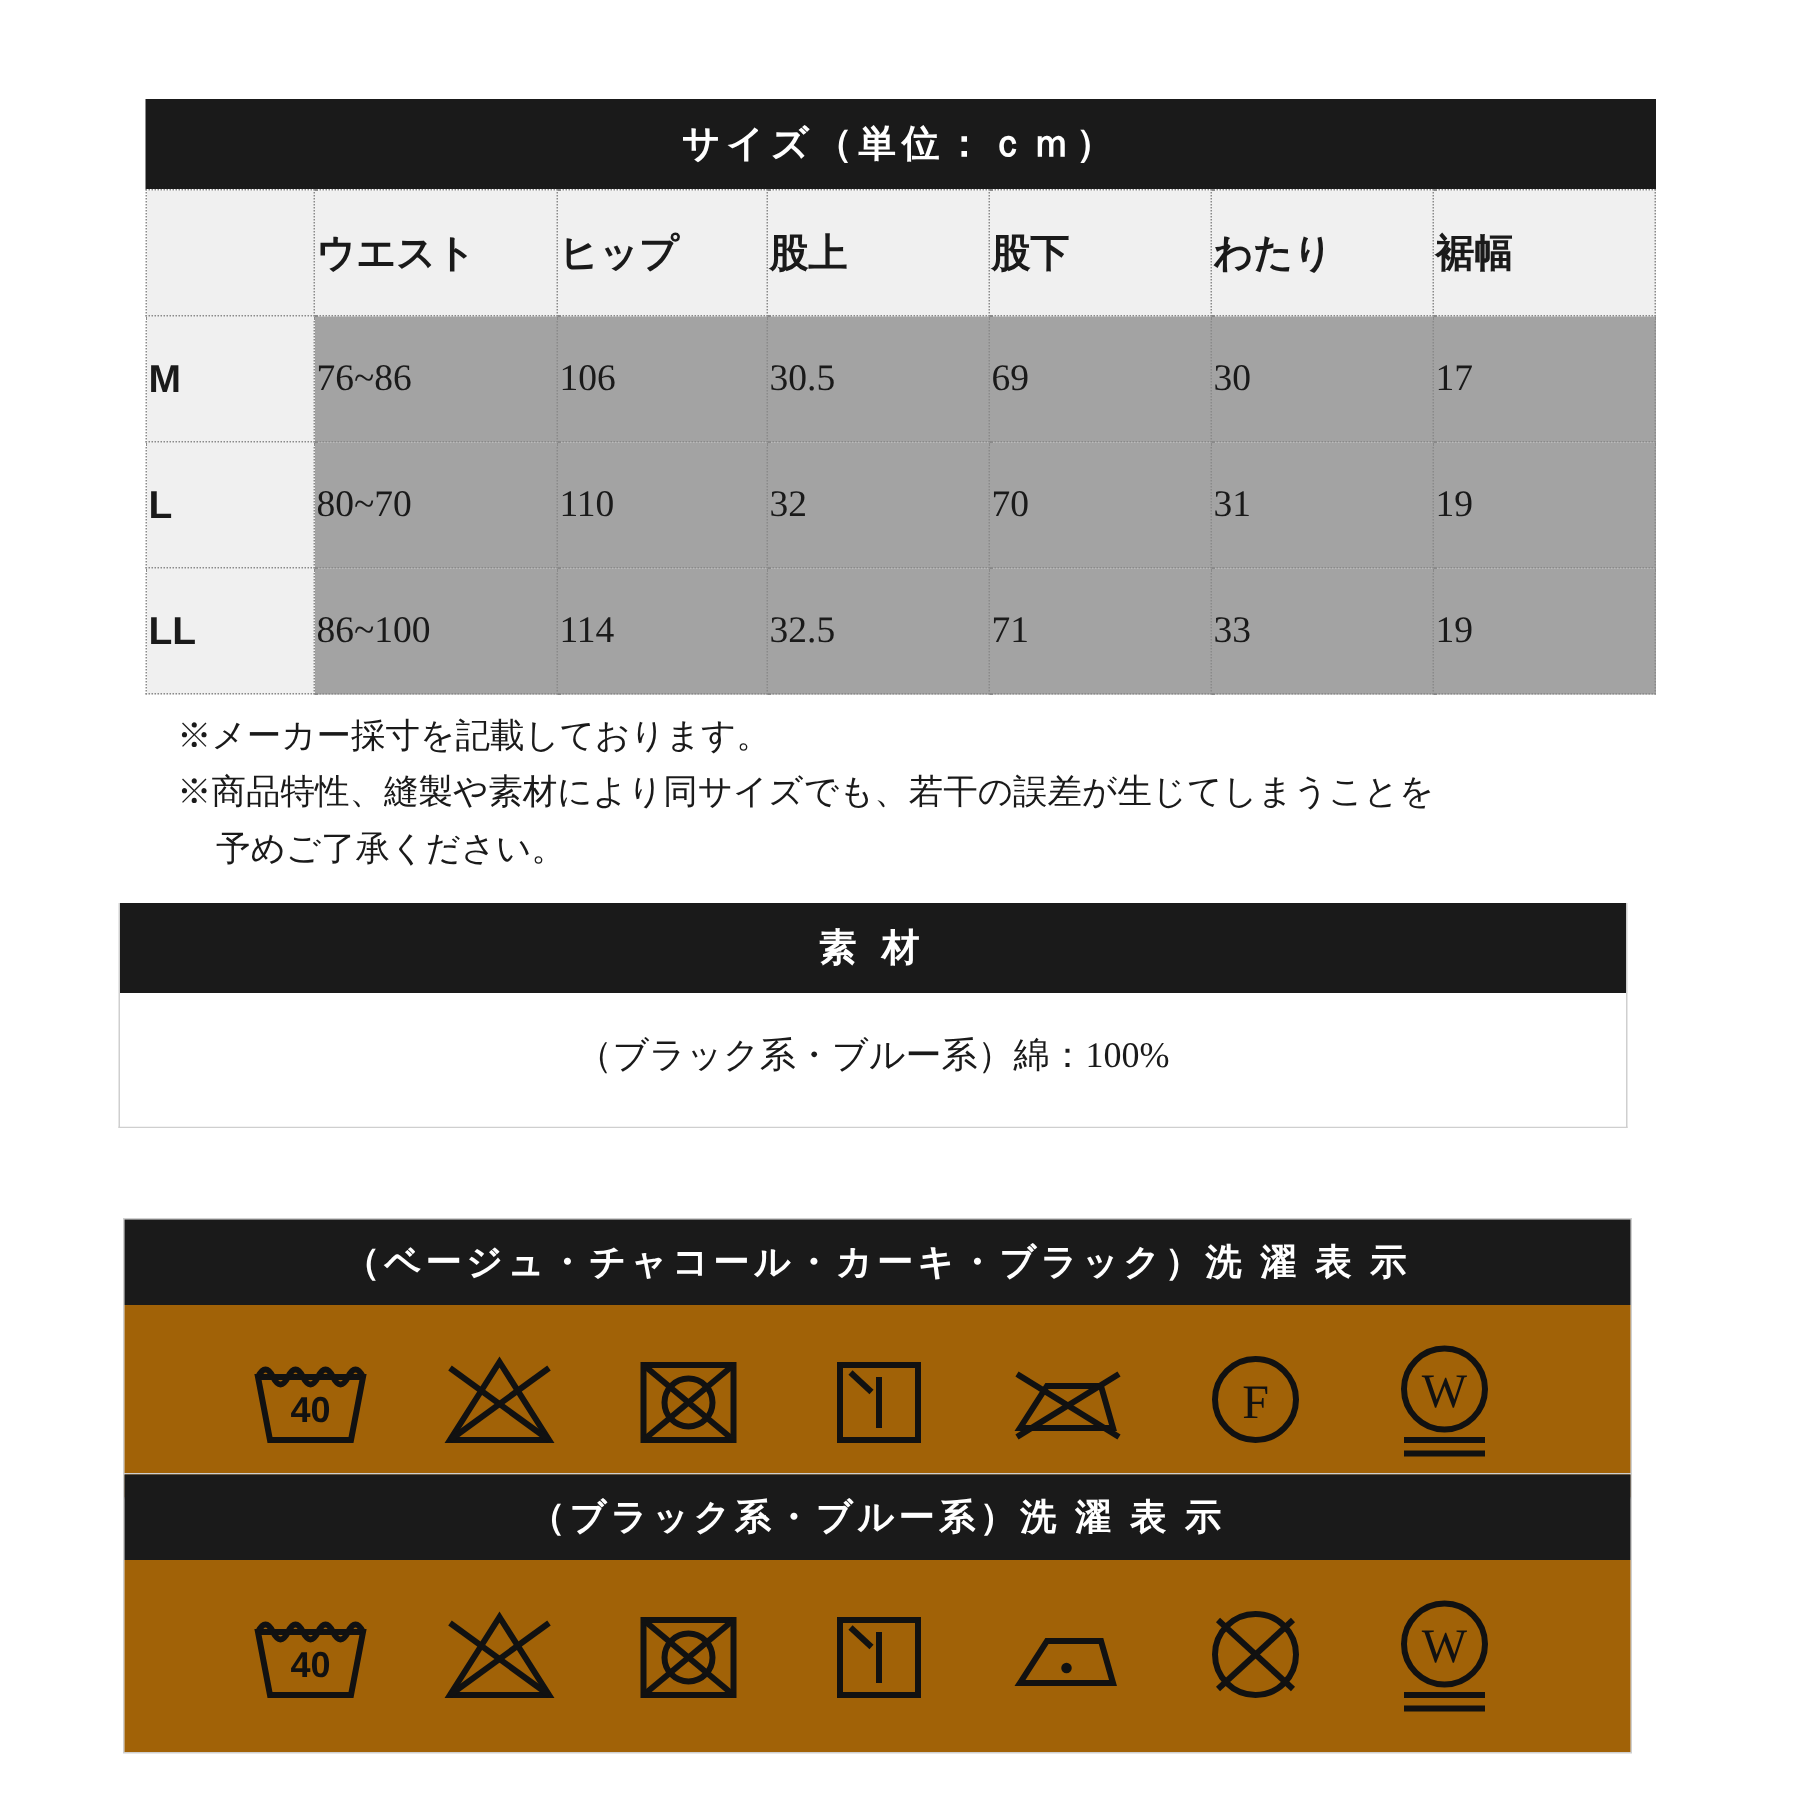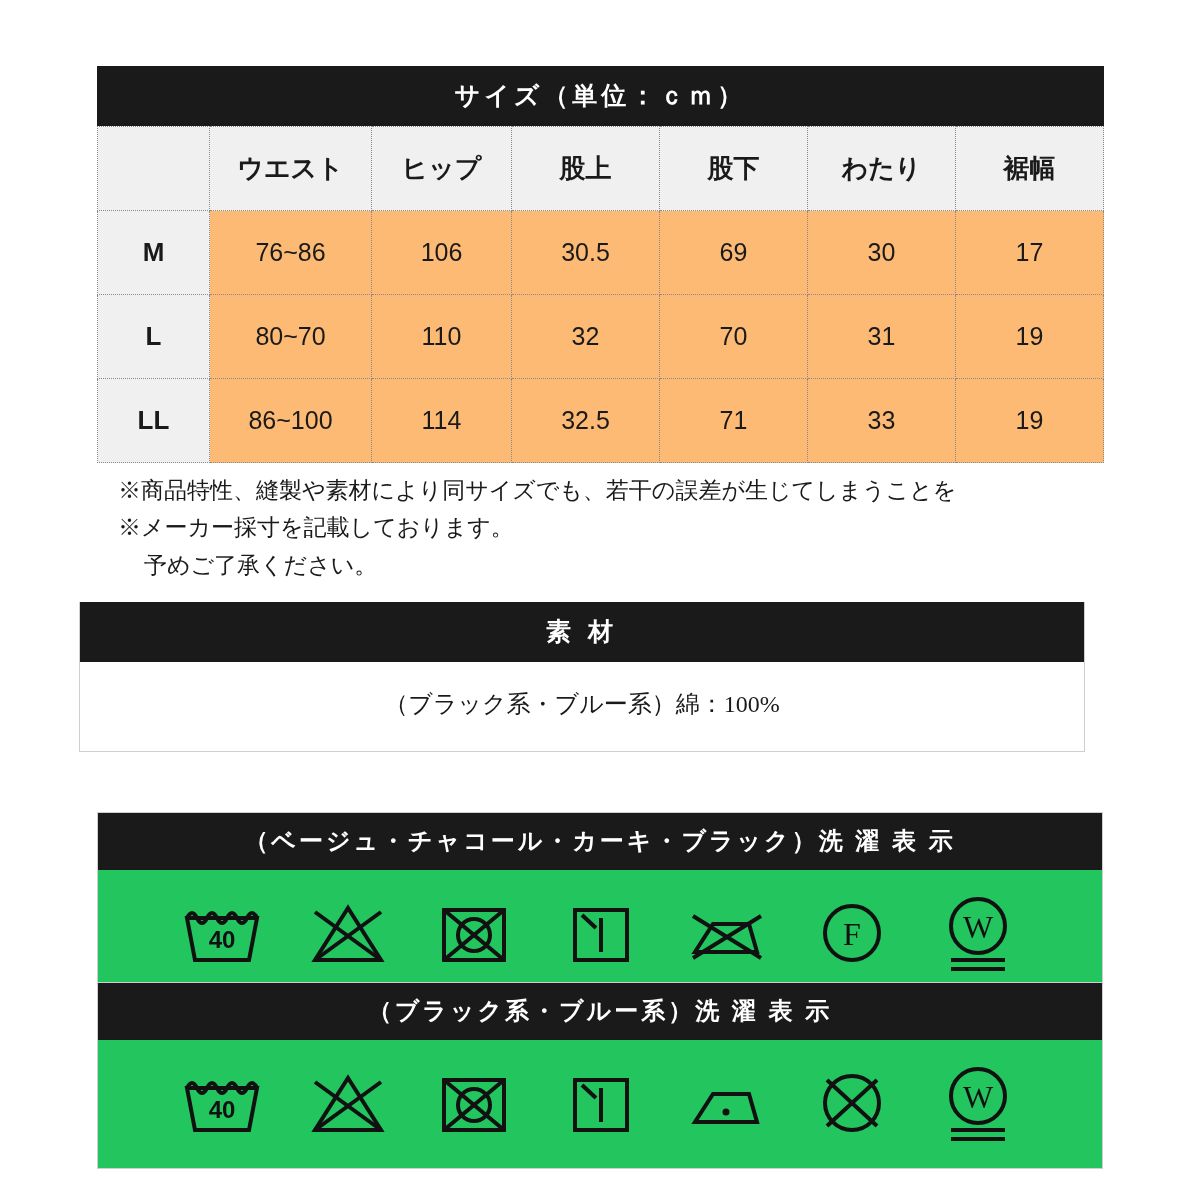--- a/index.html
+++ b/index.html
@@ -31,39 +31,40 @@
   table.size-table caption {
     background: #1a1a1a;
     color: #ffffff;
     font-size: 25px;
     font-weight: bold;
     letter-spacing: 4px;
     padding: 13px 0 14px;
   }
   table.size-table th, table.size-table td {
     border: 1px dotted #8a8a8a;
-    text-align: center;
+    text-align: left;
     font-size: 25px;
     height: 84px;
     vertical-align: middle;
   }
   table.size-table thead th {
     background: #f0f0f0;
     font-weight: bold;
     font-size: 26px;
   }
   table.size-table tbody th {
     background: #f0f0f0;
     font-weight: bold;
     font-size: 26px;
     width: 112px;
   }
   table.size-table tbody td {
-    background: #fdba74;
+    background: #a3a3a3;
     font-weight: normal;
+    font-family: Liberation Serif, serif;
   }
   table.size-table col.c-lbl { width: 112px; }
   table.size-table col.c-waist { width: 162px; }
   table.size-table col.c-hip { width: 140px; }
   table.size-table col.c-rise { width: 148px; }
   table.size-table col.c-inseam { width: 148px; }
   table.size-table col.c-thigh { width: 148px; }
   table.size-table col.c-hem { width: 148px; }
 
   
@@ -105,40 +106,40 @@
     padding: 22px 0 26px;
     text-align: center;
     font-size: 24px;
     line-height: 1.72;
     font-family: "Liberation Serif", serif;
   }
 
   
   .care-block {
     position: absolute;
-    left: 97px; top: 812px;
+    left: 82px; top: 812px;
     width: 1006px;
     border: 1px solid #cfcfcf;
   }
   .care-bar {
     background: #1a1a1a;
     color: #ffffff;
     text-align: center;
     font-weight: bold;
     font-size: 24px;
     letter-spacing: 3px;
     padding: 12px 0 13px;
   }
   .care-icons {
     display: flex;
     justify-content: center;
     align-items: flex-start;
     gap: 40px;
     padding: 20px 0 22px;
-    background: #22c55e;
+    background: #a16207;
   }
   .care-icons .icon-cell {
     width: 86px; height: 86px;
     display: flex; align-items: center; justify-content: center;
   }
   .care-icons svg { display: block; }
 </style>
 </head>
 <body>
 
@@ -193,22 +194,22 @@
           <td>32.5</td>
           <td>71</td>
           <td>33</td>
           <td>19</td>
         </tr>
       </tbody>
     </table>
   </div>
 
   <div class="notes">
+    <div class="note-line">※メーカー採寸を記載しております。</div>
     <div class="note-line">※商品特性、縫製や素材により同サイズでも、若干の誤差が生じてしまうことを</div>
-    <div class="note-line">※メーカー採寸を記載しております。</div>
     <div class="note-line indent">予めご了承ください。</div>
   </div>
 
   <div class="material-block">
     <div class="bar">素 材</div>
     <div class="material-body">
       <div>（ブラック系・ブルー系）綿：100%</div>
     </div>
   </div>
 

